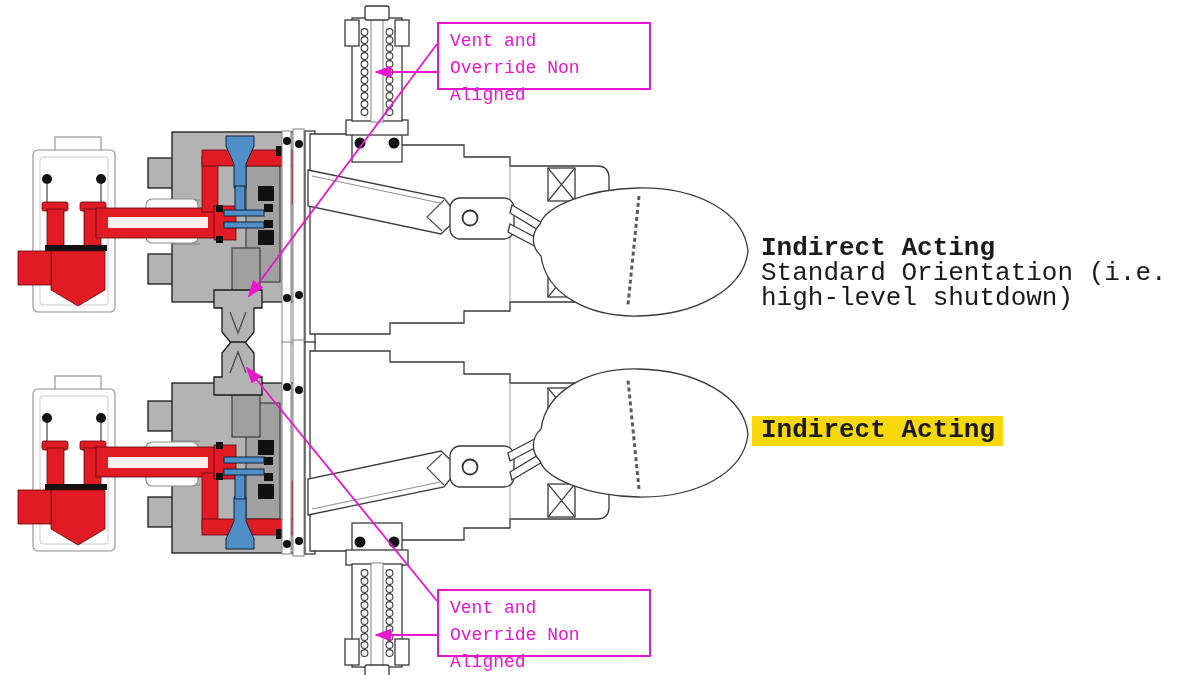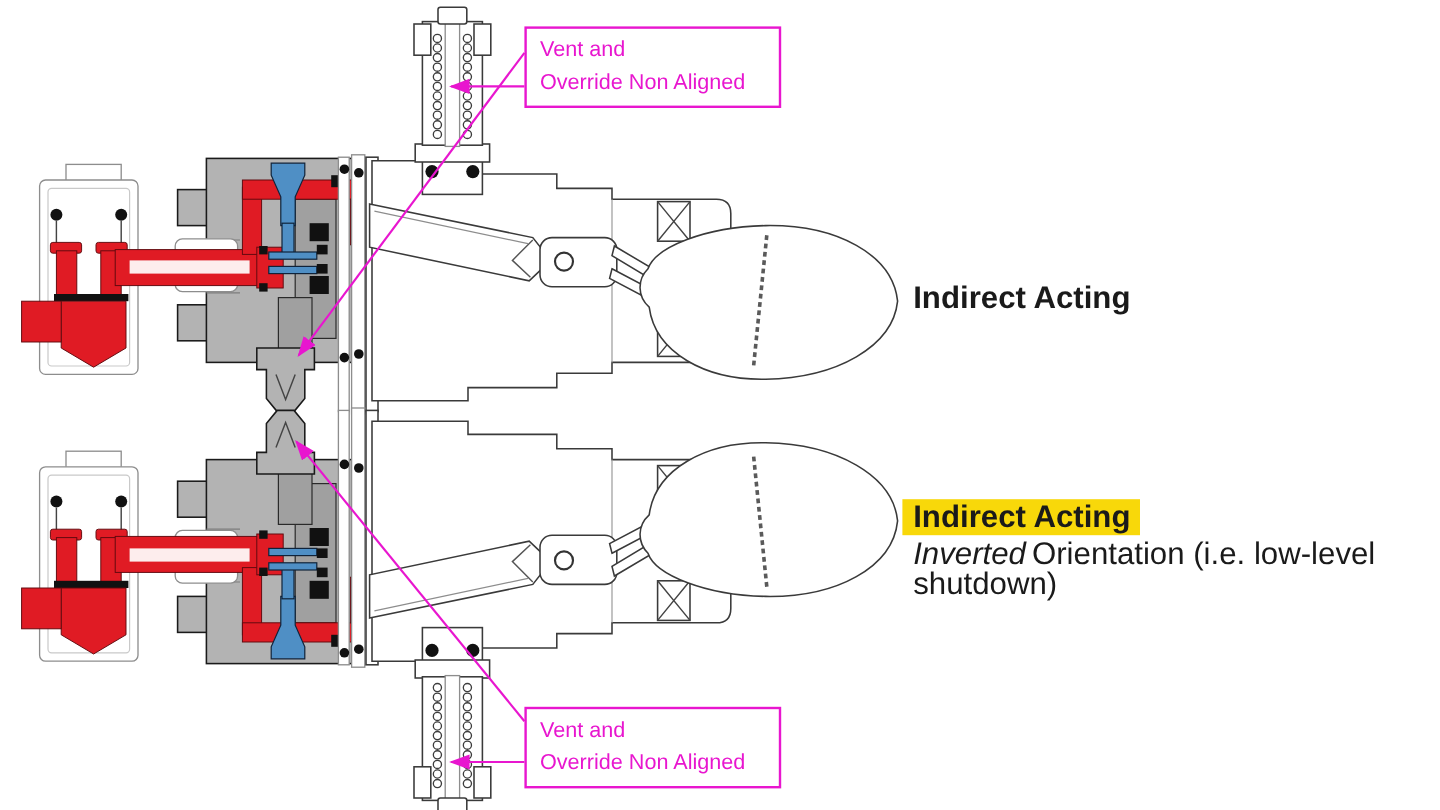--- a/index.html
+++ b/index.html
@@ -1,17 +1,17 @@
 <!DOCTYPE html>
 <html style="--magenta: #e816cf; --red: #e01b24; --blue: #4f8fc5; --gray: #b3b3b3; --gray-dark: #a0a0a0; --highlight-yellow: #f8d80a; --text: #1a1a1a;"><head>
 <meta charset="utf-8">
 <style>
   html,body{margin:0;padding:0;background:#fff;}
   #stage{position:relative;width:1200px;height:675px;background:#fff;overflow:hidden;
-         font-family:Liberation Sans, sans-serif;}
+         font-family:Liberation Mono, monospace;}
   #drawing{position:absolute;left:0;top:0;}
 
   
   .fill-white{fill:#ffffff;stroke:#3a3a3a;stroke-width:1.3;}
   .fill-white-lt{fill:#ffffff;stroke:#8d8d8d;stroke-width:1.1;}
   .fill-gray{fill:var(--gray,#b3b3b3);stroke:#1a1a1a;stroke-width:1.3;}
   .fill-gray2{fill:var(--gray-dark,#a0a0a0);stroke:#2a2a2a;stroke-width:1;}
   .fill-red{fill:var(--red,#e01b24);stroke:#60090e;stroke-width:.8;}
   .fill-blue{fill:var(--blue,#4f8fc5);stroke:#10233a;stroke-width:1;}
   .fill-black{fill:#111;stroke:none;}
@@ -193,24 +193,22 @@
     <div>Override Non Aligned</div>
   </div>
 
   <div class="callout callout-bottom">
     <div>Vent and</div>
     <div>Override Non Aligned</div>
   </div>
 
   <div class="lbl lbl-standard">
     <div class="lbl-title">Indirect Acting</div>
+    <div>Standard Orientation (i.e. high-level shutdown)</div>
   </div>
 
   <div class="lbl lbl-inverted">
     <div>
       <span class="hl">Indirect Acting</span>
     </div>
-    <div class="sub">
-      <span class="em">Inverted</span><span class="rest">Orientation (i.e. low-level shutdown)</span>
-    </div>
   </div>
 
 </div>
 
 </body></html>

